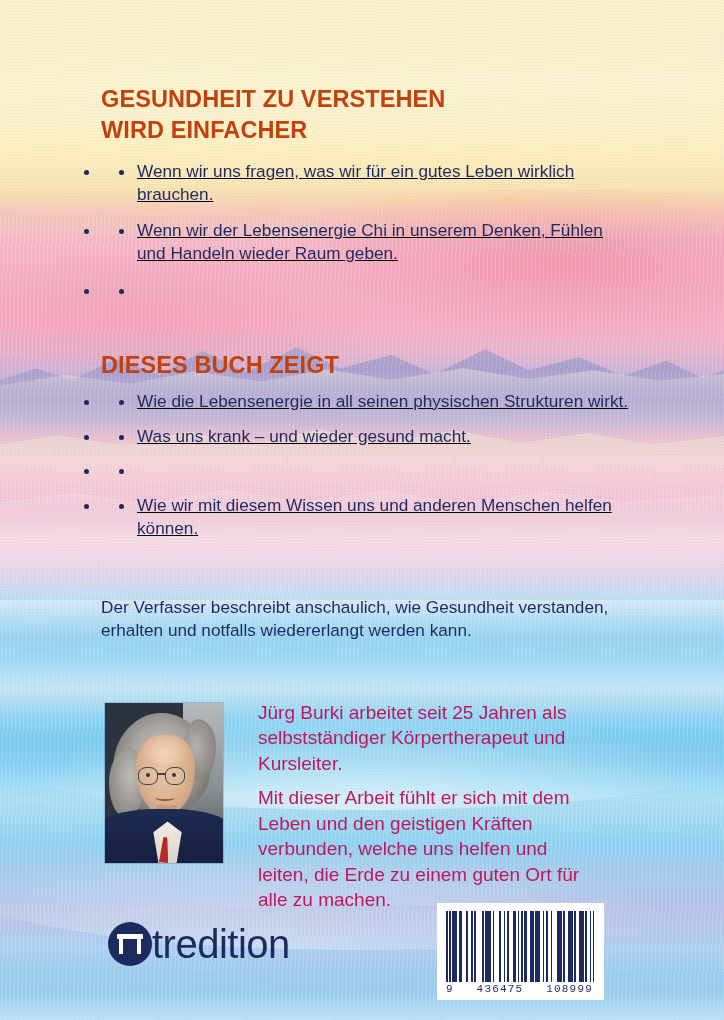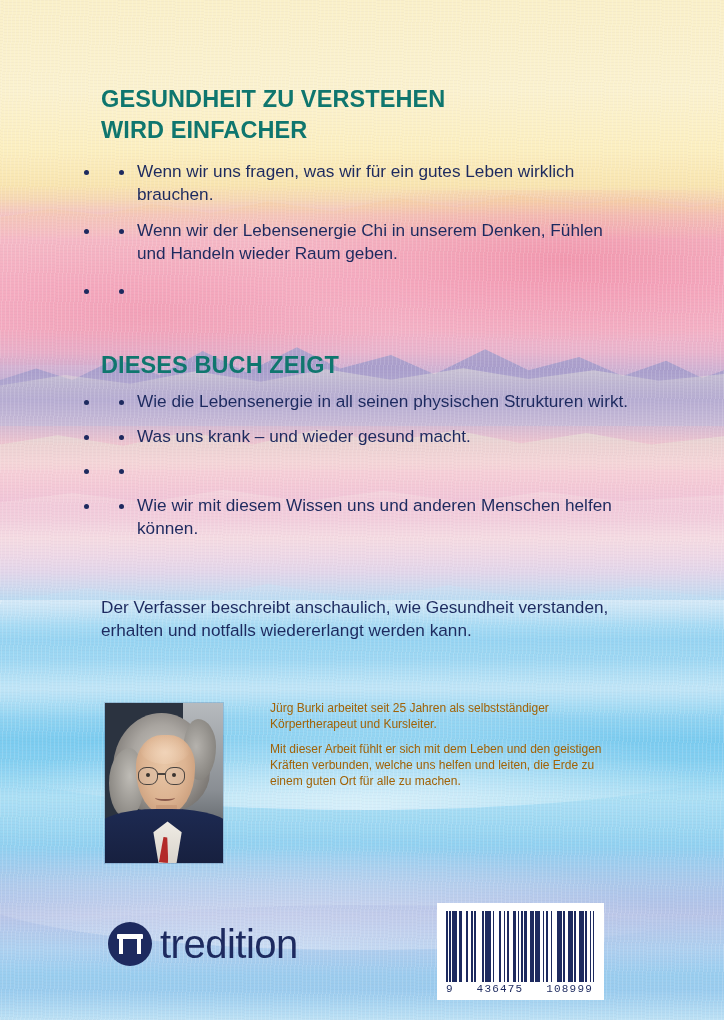--- a/index.html
+++ b/index.html
@@ -158,31 +158,31 @@
       repeating-linear-gradient(2deg, rgba(120,110,140,.045) 0 1px, rgba(255,255,255,0) 1px 3px);
     opacity:.85;
   }
 
   
   .content { position:absolute; inset:0; }
 
   .heading {
     position:absolute;
     left:101px;
-    color:#0f766e;
+    color:#c2410c;
     font-weight:bold;
     font-size:23.5px;
     letter-spacing:.1px;
     line-height:1.30;
     white-space:pre-line;
   }
   #heading-1 { top:84px; }
   #heading-2 { top:350px; }
 
-  .bullet-list { position:absolute; left:101px; width:535px; }
+  .bullet-list { position:absolute; left:101px; width:535px;text-decoration:underline; }
   #list-1 { top:160px; }
   #list-2 { top:390px; }
 
   .bullet-item {
     position:relative;
     padding-left:36px;
     color:#1d2a5f;
     font-size:17.2px;
     line-height:1.32;
     margin-bottom:14px;
@@ -298,32 +298,32 @@
     transform: translateX(-45%) rotate(4deg);
     clip-path: polygon(30% 0%, 70% 0%, 100% 100%, 0% 100%);
   }
   .ph-neck {
     position:absolute; left:43%; top:64%; width:18%; height:14%;
     background: linear-gradient(to bottom, #cb9d7c, #b98a69);
   }
 
   #author-bio {
     position:absolute;
-    left:270px; top:700px; width:340px;
-    color:#a16207;
-    font-size:12px;
+    left:258px; top:700px; width:340px;
+    color:#be185d;
+    font-size:19px;
     line-height:1.34;
   }
   #author-bio p + p { margin-top:9px; }
 
   
   #publisher-logo {
     position:absolute;
     left:108px; top:922px;
-    display:flex; align-items:center; gap:8px;
+    display:flex; align-items:center; gap:0;
   }
   #publisher-mark {
     width:44px; height:44px;
     border-radius:50%;
     background:#1d2a5f;
     position:relative;
     flex:none;
   }
   #publisher-mark::before {
     content:"";

